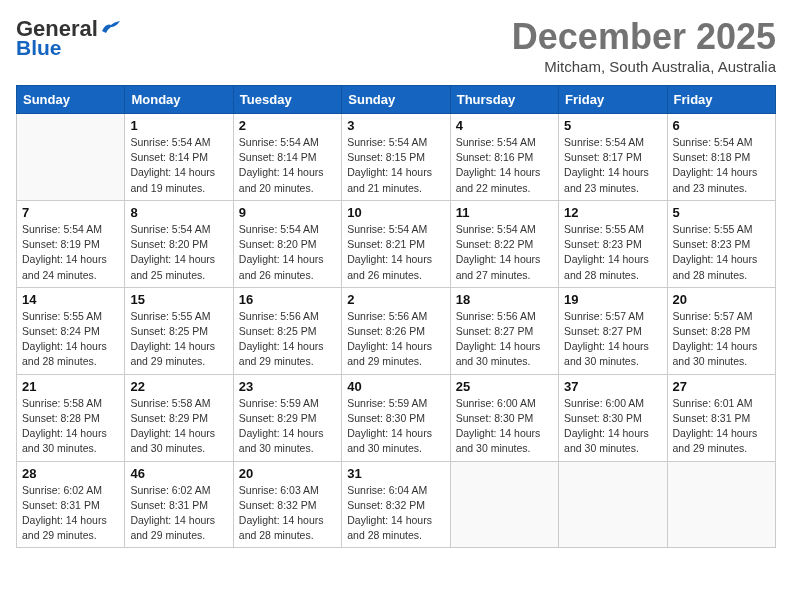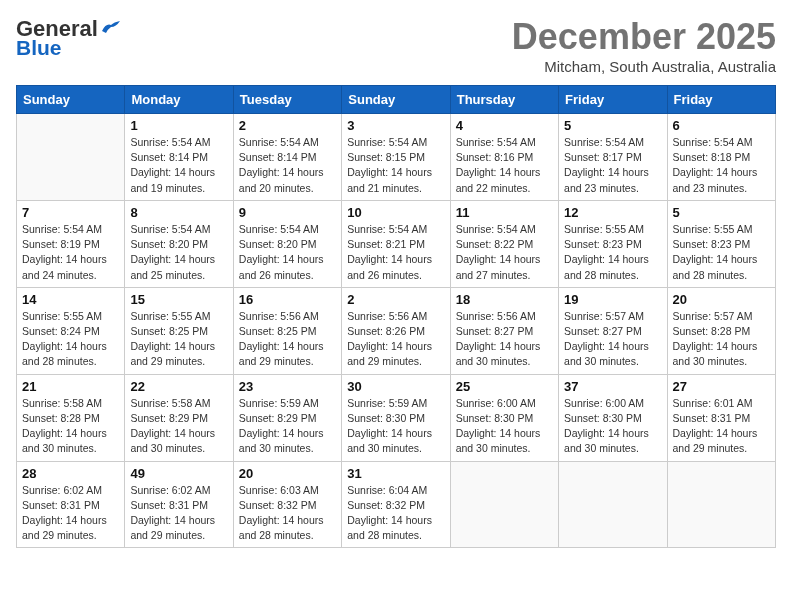--- a/index.html
+++ b/index.html
@@ -245,21 +245,21 @@
           Sunrise: 5:58 AM<br>Sunset: 8:29 PM<br>Daylight: 14 hours and 30 minutes.
         </div>
       </td>
         <td>
         <div class="day-number">23</div>
         <div class="day-info">
           Sunrise: 5:59 AM<br>Sunset: 8:29 PM<br>Daylight: 14 hours and 30 minutes.
         </div>
       </td>
         <td>
-        <div class="day-number">30</div>
+        <div class="day-number">40</div>
         <div class="day-info">
           Sunrise: 5:59 AM<br>Sunset: 8:30 PM<br>Daylight: 14 hours and 30 minutes.
         </div>
       </td>
         <td>
         <div class="day-number">25</div>
         <div class="day-info">
           Sunrise: 6:00 AM<br>Sunset: 8:30 PM<br>Daylight: 14 hours and 30 minutes.
         </div>
       </td>
@@ -277,21 +277,21 @@
       </td>
       </tr>
       <tr>
         <td>
         <div class="day-number">28</div>
         <div class="day-info">
           Sunrise: 6:02 AM<br>Sunset: 8:31 PM<br>Daylight: 14 hours and 29 minutes.
         </div>
       </td>
         <td>
-        <div class="day-number">49</div>
+        <div class="day-number">46</div>
         <div class="day-info">
           Sunrise: 6:02 AM<br>Sunset: 8:31 PM<br>Daylight: 14 hours and 29 minutes.
         </div>
       </td>
         <td>
         <div class="day-number">20</div>
         <div class="day-info">
           Sunrise: 6:03 AM<br>Sunset: 8:32 PM<br>Daylight: 14 hours and 28 minutes.
         </div>
       </td>

